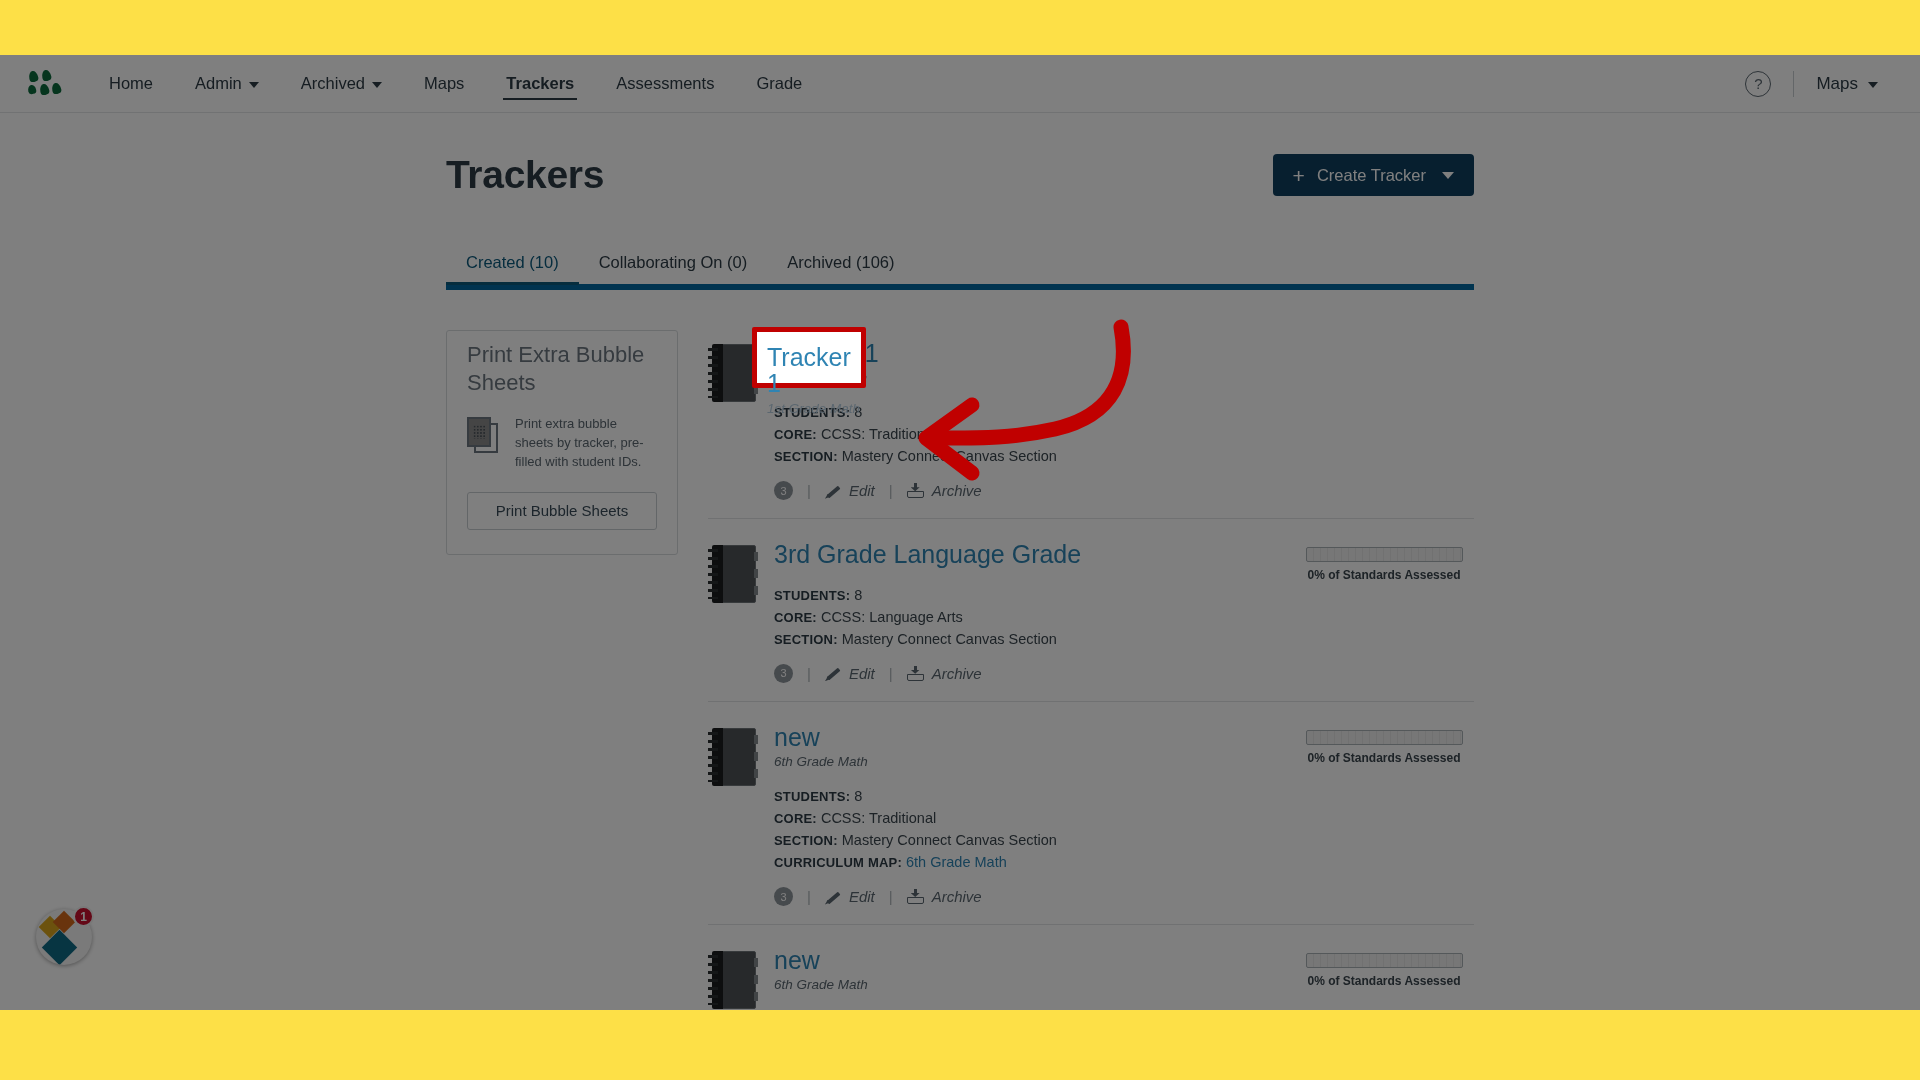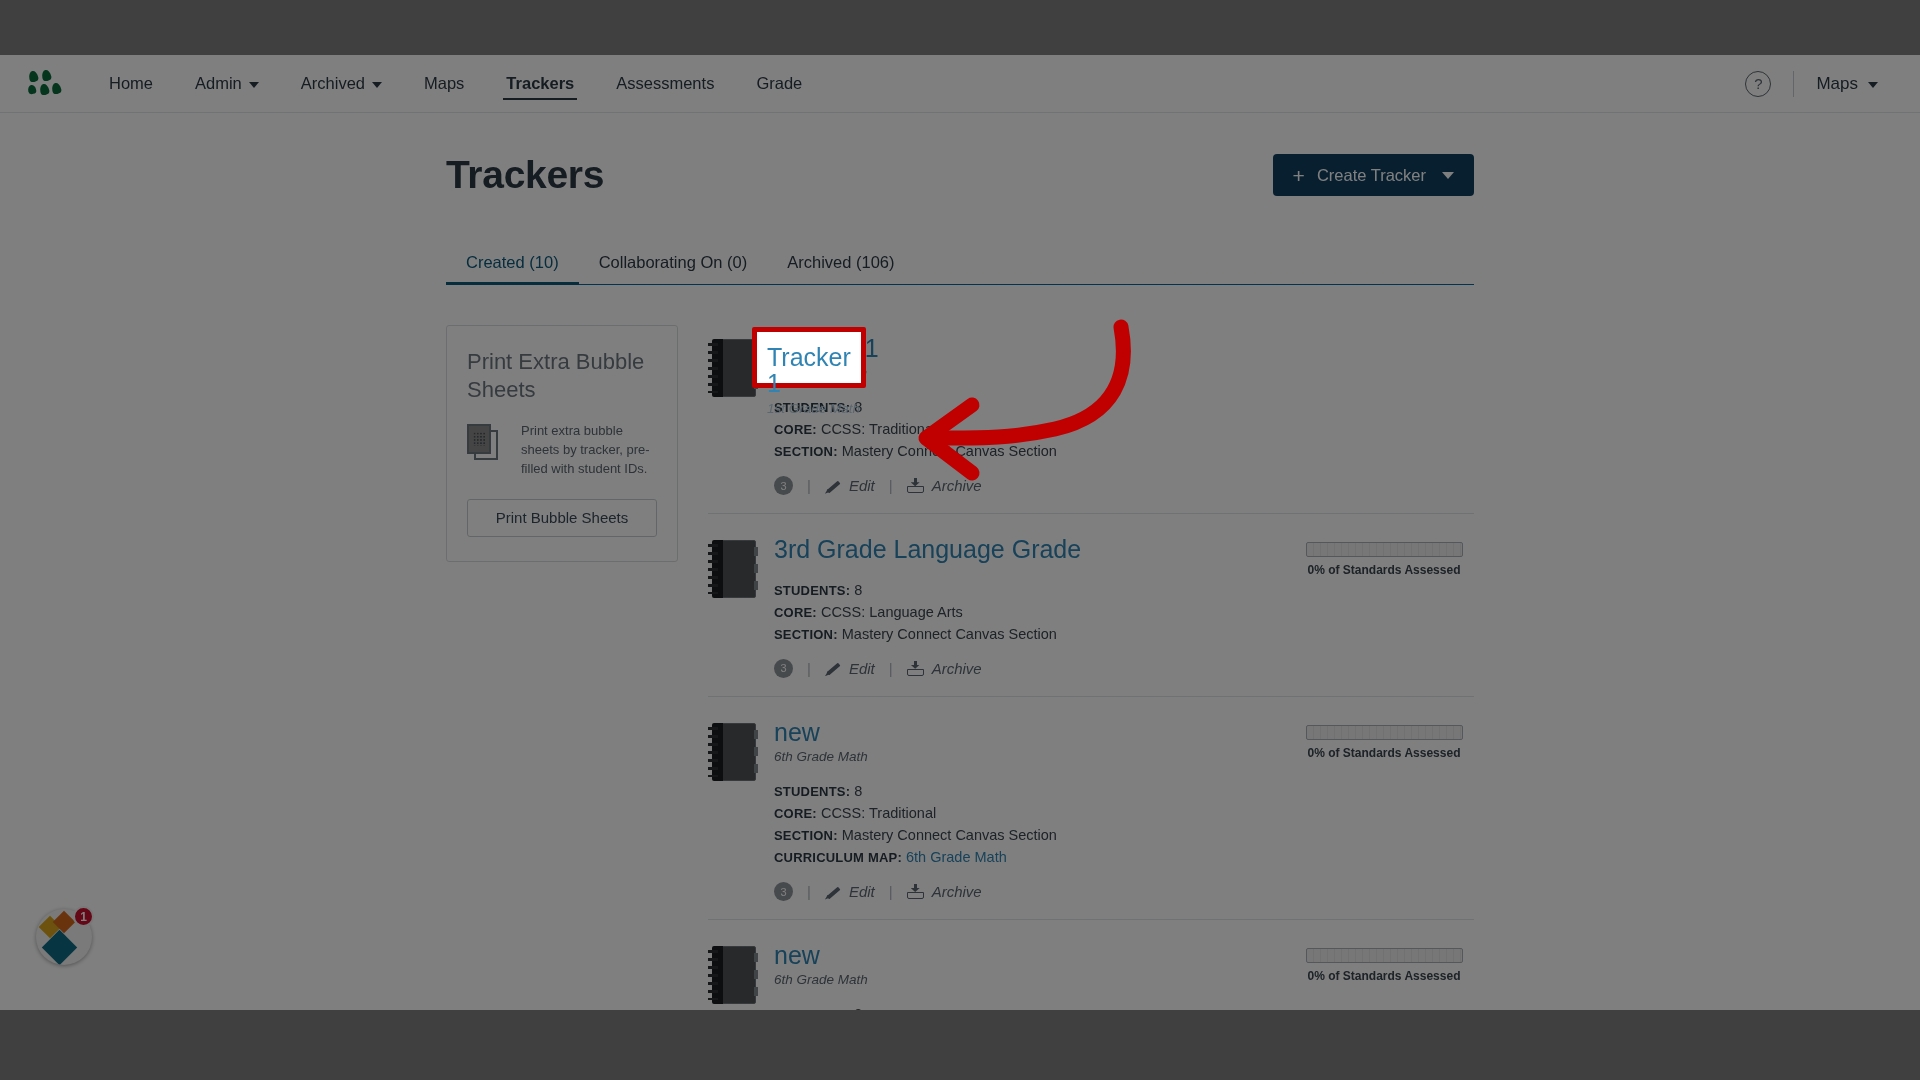--- a/index.html
+++ b/index.html
@@ -11,21 +11,21 @@
     overflow: hidden;
     background: #000;
     font-family: "Liberation Sans", sans-serif;
   }
 
   
   #stage {
     position: relative;
     width: 1920px;
     height: 1080px;
-    background: #404040;
+    background: #fde047;
   }
 
   
   #viewport {
     position: absolute;
     left: 0;
     top: 55px;
     width: 1920px;
     height: 955px;
     background: #ffffff;
@@ -164,21 +164,21 @@
     border-left: 6px solid transparent;
     border-right: 6px solid transparent;
     border-top: 7px solid #ffffff;
     margin-left: 4px;
   }
 
   
   .tabs {
     display: flex;
     margin-top: 48px;
-    border-bottom: 1px solid #0369a1;
+    border-bottom: 6px solid #0369a1;
   }
   .tab {
     font-size: 16.5px;
     color: #2d3b45;
     padding: 8px 20px 12px 20px;
     cursor: pointer;
     position: relative;
     white-space: nowrap;
   }
   .tab.active { color: #0c5a7d; }
@@ -191,30 +191,30 @@
   }
 
   
   .lower { display: flex; gap: 0; }
   .leftcol { width: 232px; flex: none; padding-top: 40px; }
   .rightcol { flex: 1; padding-top: 28px; padding-left: 30px; }
 
   .promo {
     border: 1px solid #d6dadd;
     border-radius: 3px;
-    padding: 22px 20px 24px 20px;
+    padding: 10px 20px 24px 20px;
   }
   .promo h2 {
     font-size: 22px;
     font-weight: normal;
     color: #6d7780;
     line-height: 1.28;
     margin-bottom: 18px;
   }
-  .promorow { display: flex; gap: 20px; align-items: flex-start; }
+  .promorow { display: flex; gap: 14px; align-items: flex-start; }
   .sheeticon { width: 34px; height: 38px; position: relative; flex: none; margin-top: 2px;}
   .sheeticon .back {
     position: absolute; left: 7px; top: 6px;
     width: 24px; height: 30px;
     border: 2px solid #6d7780;
     background: transparent;
   }
   .sheeticon .front {
     position: absolute; left: 0px; top: 0px;
     width: 24px; height: 30px;

